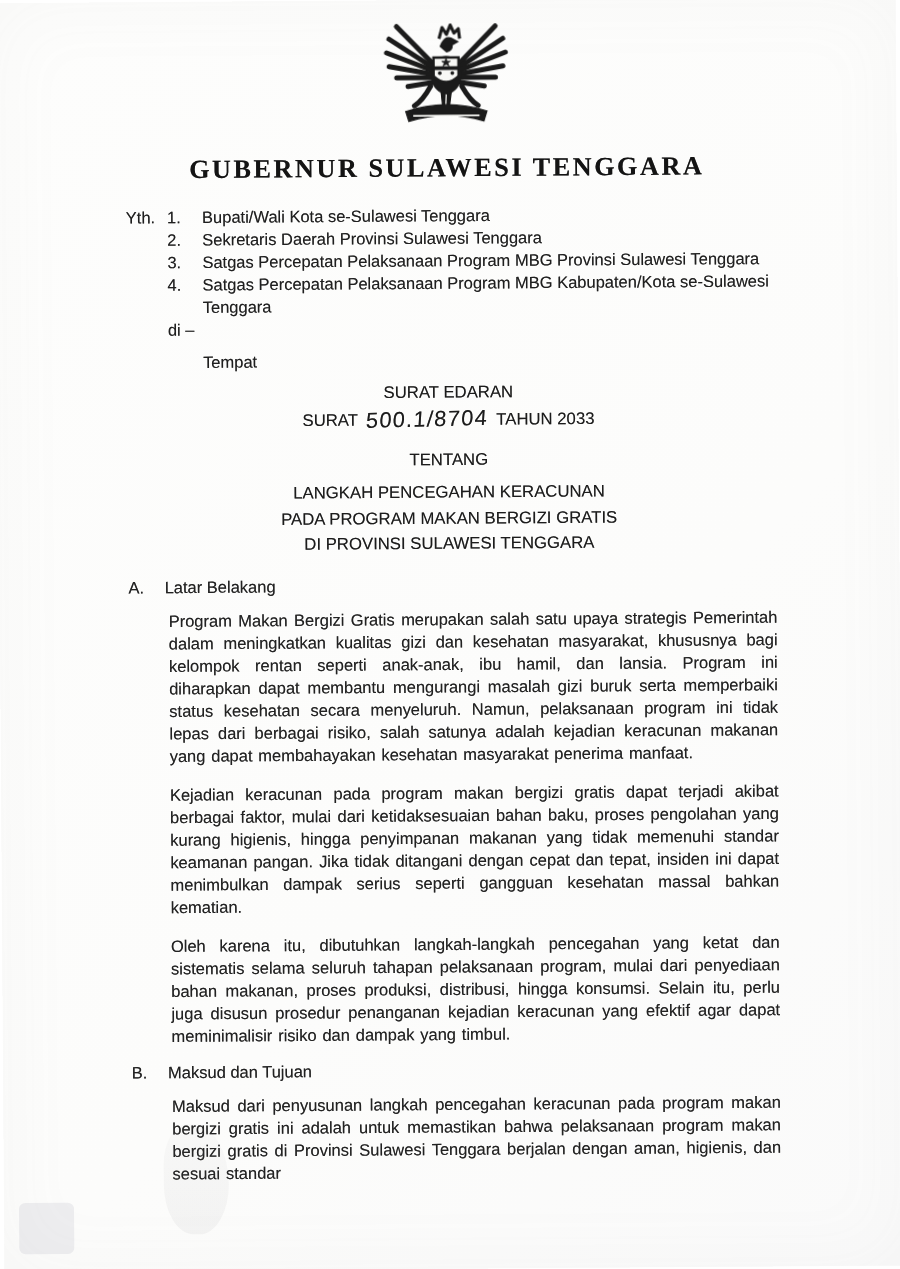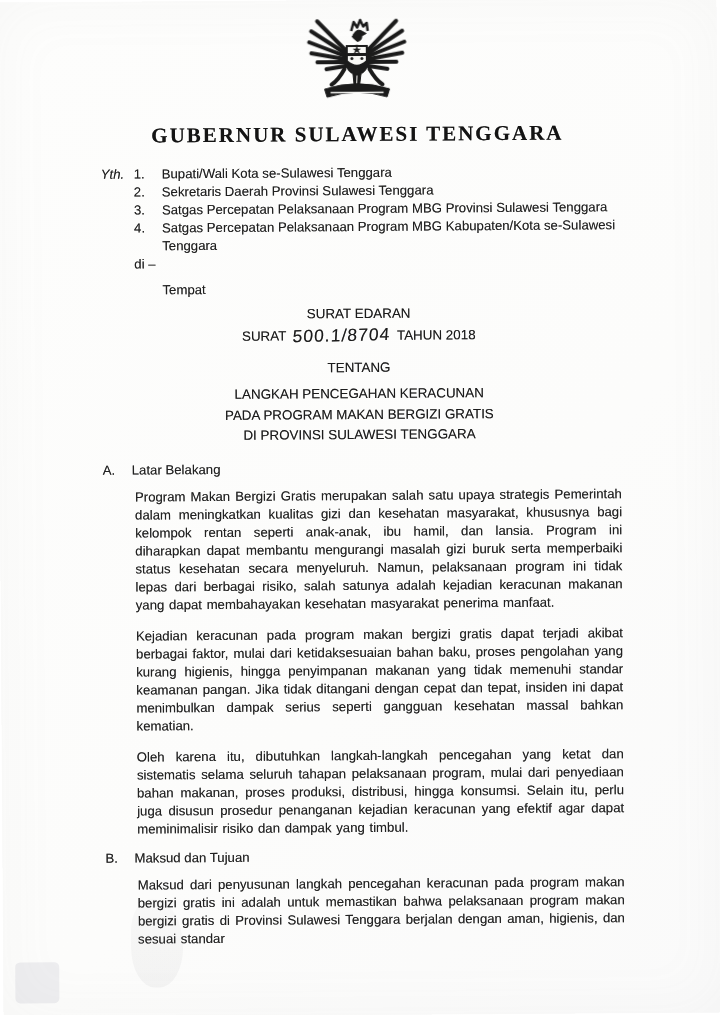--- a/index.html
+++ b/index.html
@@ -35,21 +35,21 @@
     font-family: "Liberation Serif", serif;
     font-weight: 700;
     font-size: 21px;
     letter-spacing: 2px;
     color: #141414;
   }
 
   
   .addr { margin: 17px 0 0 103px; font-size: 13.2px; line-height: 18px; }
   .addr-row { display: flex; }
-  .col-yth { width: 33px; flex: 0 0 33px; font-style: italic; }
+  .col-yth { width: 33px; flex: 0 0 33px; }
   .col-num { width: 28px; flex: 0 0 28px; }
   .col-txt { width: 462px; flex: 0 0 462px; }
   .di-line { margin: 0 0 0 33px; line-height: 18px; }
   .tempat  { margin: 8px 0 0 61px; line-height: 18px; }
 
   
   .doc-head { text-align: center; font-size: 13.4px; line-height: 18px; color: #1c1c1c; }
   .doc-type { margin-top: 7px; }
   .doc-number { margin-top: 2px; }
   .handwritten {
@@ -176,21 +176,21 @@
     </div>
     <div class="di-line">di –</div>
     <div class="tempat">Tempat</div>
   </div>
 
   <div class="doc-head">
     <div class="doc-type">SURAT EDARAN</div>
     <div class="doc-number">
       <span>SURAT</span>
       <span class="handwritten">500.1/8704</span>
-      <span>TAHUN 2018</span>
+      <span>TAHUN 2033</span>
     </div>
     <div class="tentang">TENTANG</div>
     <div class="doc-title">
       <div>LANGKAH PENCEGAHAN KERACUNAN</div>
       <div>PADA PROGRAM MAKAN BERGIZI GRATIS</div>
       <div>DI PROVINSI SULAWESI TENGGARA</div>
     </div>
   </div>
 
   <div class="section section-a">

